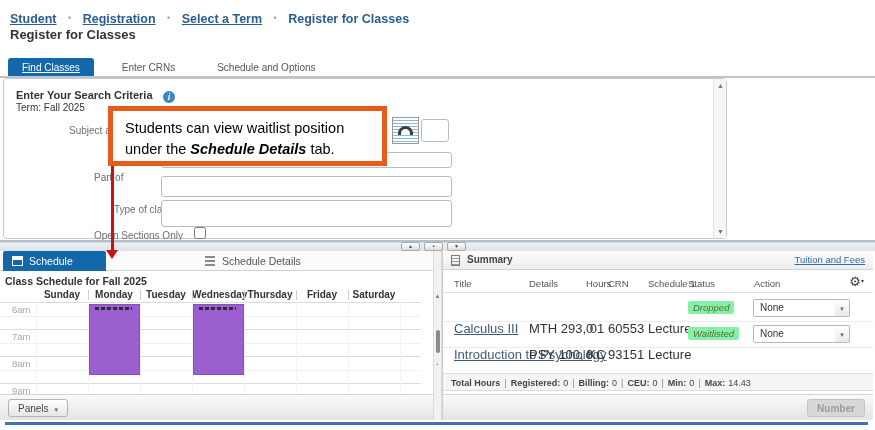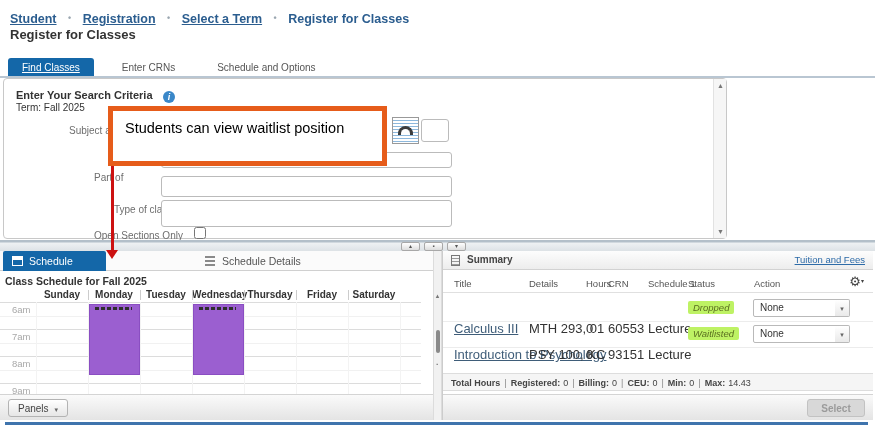--- a/index.html
+++ b/index.html
@@ -118,21 +118,21 @@
   .gear { position:absolute; right:8px; top:24px; font-size:13px; color:#444; cursor:pointer; line-height:13px; }
   .gear .gc { font-size:6px; color:#444; vertical-align:3px; }
   .srow { position:absolute; left:0; width:430px; height:26px; }
   .r1 { top:46px; } .r2 { top:72px; }
   .row-rule { position:absolute; left:0; width:430px; height:1px; background:#ececec; }
   .rr1 { top:70px; } .rr2 { top:96px; }
   .cell { position:absolute; top:24px; font-size:13px; color:#333; white-space:nowrap; }
   .cell.title { left:11px; color:#3f5d79; text-decoration:underline; cursor:pointer; }
   .cell.details{left:86px;} .cell.hours{left:143px;} .cell.crn{left:165px;} .cell.sched{left:205px;}
   .status-pill { position:absolute; left:245px; top:4px; font-size:9.5px; font-style:italic; color:#5a6e20;
-    background:#bef264; padding:1px 5px; border-radius:2px; }
+    background:#86efac; padding:1px 5px; border-radius:2px; }
   .action-select { position:absolute; left:310px; top:2px; width:83px; height:18px; border:1px solid #b9b9b9;
     border-radius:2px 0 0 2px; background:#fff; font-size:10px; color:#333; line-height:16px; padding-left:6px; cursor:pointer; }
   .action-caret { position:absolute; left:392px; top:2px; width:15px; height:18px; border:1px solid #b9b9b9;
     border-left:none; border-radius:0 2px 2px 0; background:linear-gradient(#fff,#e9e9e9); text-align:center;
     font-size:7px; color:#666; line-height:17px; cursor:pointer; }
   .totals { position:absolute; left:0; top:122px; width:430px; height:18px; background:#f5f5f5;
     border-top:1px solid #ddd; border-bottom:1px solid #ddd; font-size:9px; color:#444;
     padding:4px 0 0 8px; white-space:nowrap; }
   .totals b { font-weight:bold; }
   .tval { margin-left:3px; }
@@ -192,20 +192,21 @@
     <input type="checkbox" class="open-cb" style="">
 
     <div class="v-scroll">
       <span class="sb-up">▲</span>
       <span class="sb-down">▼</span>
     </div>
   </section>
 
   <div class="callout">
     <div>Students can view waitlist position</div>
+    <div><span>under the </span><b><i>Schedule Details</i></b><span> tab.</span></div>
   </div>
   <div class="arrow-line"></div>
   <div class="arrow-head"></div>
 
   <div class="splitter">
     <div class="split-btns">
       <span class="split-btn">▴</span>
       <span class="split-btn">▪</span>
       <span class="split-btn">▾</span>
     </div>
@@ -317,18 +318,18 @@
       <span class="action-select">None</span>
       <span class="action-caret">▾</span>
     </div>
     <div class="row-rule rr2"></div>
 
     <div class="totals">
       <b>Total Hours</b><span class="tsep">|</span><b>Registered:</b><span class="tval">0</span><span class="tsep">|</span><b>Billing:</b><span class="tval">0</span><span class="tsep">|</span><b>CEU:</b><span class="tval">0</span><span class="tsep">|</span><b>Min:</b><span class="tval">0</span><span class="tsep">|</span><b>Max:</b><span class="tval">14.43</span>
     </div>
 
     <div class="sum-footer">
-      <button class="submit-btn" disabled="">Select</button>
+      <button class="submit-btn" disabled="">Number</button>
     </div>
   </section>
 
   <div class="bottom-line"></div>
 </div>
 
 </body></html>

